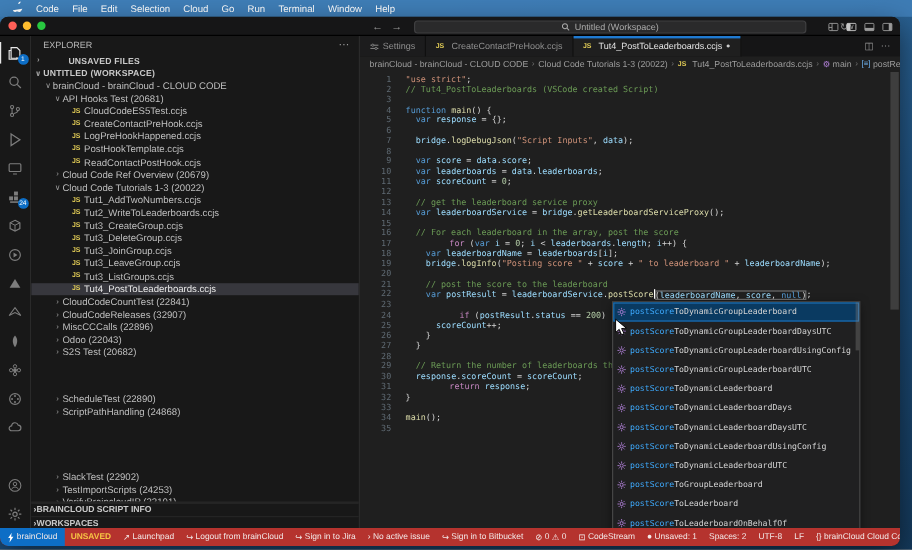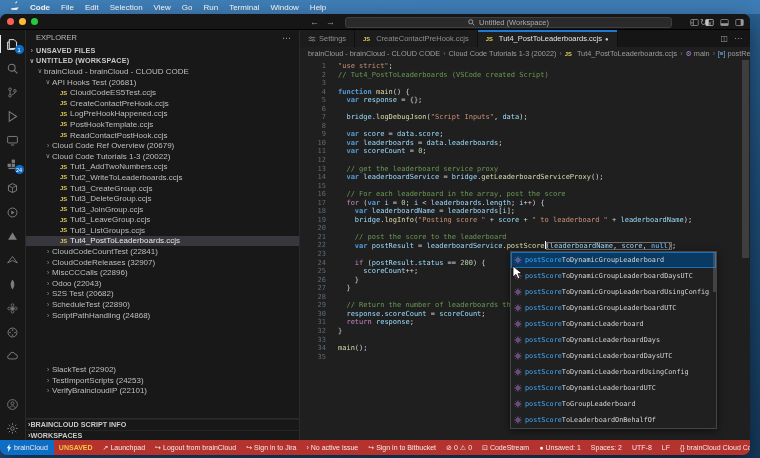--- a/index.html
+++ b/index.html
@@ -4,21 +4,21 @@
 <style>
   * { margin:0; padding:0; box-sizing:border-box; -webkit-font-smoothing:antialiased; }
   html,body { width:760px; height:458px; overflow:hidden; font-family:"Liberation Sans","DejaVu Sans",sans-serif; }
   .desktop { position:absolute; inset:0; width:760px; height:458px;
     background:linear-gradient(160deg,#3c7cb2 0%,#2d6698 30%,#1e4f7c 62%,#153a5c 100%); }
   
   .menubar { position:absolute; top:0; left:0; width:760px; height:14px;
     background:rgba(64,127,185,.92); display:flex; align-items:center; gap:11px;
     padding:0 10px; color:#fff; font-size:8px; }
   .menubar .mi { cursor:default; }
-  .menubar .mi.app { font-weight:bold; }
+  .menubar .mi.app { font-weight:normal; }
   .apple-logo svg { display:block; }
   
   .window { position:absolute; top:14px; left:0; width:750px; height:441px;
     background:#1f1f1f; border-radius:7px; box-shadow:0 8px 24px rgba(0,0,0,.5);
     display:flex; flex-direction:column; overflow:hidden; }
   
   .titlebar { height:16px; background:#161617; display:flex; align-items:center;
     position:relative; flex:none; border-bottom:1px solid #000; }
   .lights { display:flex; gap:5px; margin-left:7px; }
   .light { width:7px; height:7px; border-radius:50%; }
@@ -72,21 +72,21 @@
   .crumb { display:flex; align-items:center; gap:2px; cursor:pointer; }
   .crumb-sep { color:#6e6e6e; font-size:7px; }
   .crumb .sym-method { color:#b180d7; font-size:7px; }
   .crumb .sym-field { color:#75beff; font-size:6.5px; }
   
   .editor-wrap { flex:1; position:relative; overflow:hidden; font-family:"DejaVu Sans Mono","Liberation Mono",monospace; }
   .code { position:absolute; top:2px; left:0; right:0; }
   .code-line { display:flex; height:8.55px; line-height:8.55px; font-size:7px; white-space:pre; }
   .gutter { width:26px; text-align:right; color:#5f6a73; flex:none; padding-right:0; }
   .lcontent { padding-left:12px; }
-  .tok-kw { color:#569cd6;font-weight:bold; } .tok-ctrl { color:#c586c0; } .tok-str { color:#ce9178; }
+  .tok-kw { color:#569cd6; } .tok-ctrl { color:#c586c0;margin-left:28px; } .tok-str { color:#ce9178; }
   .tok-com { color:#6a9955; } .tok-fn { color:#dcdcaa; } .tok-vr { color:#9cdcfe; }
   .tok-num { color:#b5cea8; } .tok-op,.tok-pl { color:#d4d4d4; }
   .tok-box { outline:1px solid #6f6f6f; outline-offset:-1px; }
   .caret { display:inline-block; width:1px; height:7.5px; background:#ffffff; vertical-align:-1px; }
   .vscroll { position:absolute; right:1px; top:0; width:7px; height:198px; background:rgba(120,120,120,.35); }
   
   .suggest { position:absolute; left:210px; top:191px; width:207px; background:#202021;
     border:1px solid #454545; box-shadow:0 2px 8px rgba(0,0,0,.5); z-index:5; }
   .sug-row { height:16px; display:flex; align-items:center; gap:3px; font-size:6.8px;
     color:#d4d4d4; padding:0 3px; font-family:"DejaVu Sans Mono","Liberation Mono",monospace; cursor:pointer; }
@@ -115,21 +115,21 @@
     <span class="apple-logo">
         <svg width="9" height="10" viewBox="0 0 12 14">
           <path fill="#fff" d="M8.4 0c.1 1-.3 1.9-.9 2.6-.6.7-1.6 1.2-2.5 1.1-.1-.9.4-1.9 1-2.5C6.6.5 7.6 0 8.4 0zM11 10.4c-.4 1-.6 1.4-1.2 2.3-.8 1.2-1.9 2.7-3.2 2.7-1.2 0-1.6-.8-3.2-.8-1.6 0-2 .8-3.2.8C-1.1 15.4-2.1 14-2.9 12.8z" transform="translate(3 -1) scale(.8)"></path>
         </svg>
       </span>
     <span id="menu-items" style="display:flex;gap:11px;">
         <span class="mi app">Code</span>
         <span class="mi">File</span>
         <span class="mi">Edit</span>
         <span class="mi">Selection</span>
-        <span class="mi">View</span>
+        <span class="mi">Cloud</span>
         <span class="mi">Go</span>
         <span class="mi">Run</span>
         <span class="mi">Terminal</span>
         <span class="mi">Window</span>
         <span class="mi">Help</span>
       </span>
   </div>
 
   <div class="window">
 
@@ -314,21 +314,21 @@
             </span>
           </div>
         </div>
 
       <div class="sidebar">
         <div class="sb-header">
           <span>EXPLORER</span>
           <span class="dots">⋯</span>
         </div>
         <div class="tree" id="tree">
-            <div class="tree-row section" style="padding-left: 2px;">
+            <div class="tree-row section" style="padding-left: 2px; gap: 21px;">
               <span class="twisty">›</span>
               <span>UNSAVED FILES</span>
             </div>
             <div class="tree-row section" style="padding-left: 2px;">
               <span class="twisty">∨</span>
               <span>UNTITLED (WORKSPACE)</span>
             </div>
             <div class="tree-row" style="padding-left: 10px;">
               <span class="twisty">∨</span>
               <span>brainCloud - brainCloud - CLOUD CODE</span>
@@ -423,21 +423,21 @@
               <span>MiscCCCalls (22896)</span>
             </div>
             <div class="tree-row" style="padding-left: 18px;">
               <span class="twisty">›</span>
               <span>Odoo (22043)</span>
             </div>
             <div class="tree-row" style="padding-left: 18px;">
               <span class="twisty">›</span>
               <span>S2S Test (20682)</span>
             </div>
-            <div class="tree-row" style="padding-left: 18px;">
+            <div class="tree-row" style="padding-left: 18px; margin-top: 28px;">
               <span class="twisty">›</span>
               <span>ScheduleTest (22890)</span>
             </div>
             <div class="tree-row" style="padding-left: 18px;">
               <span class="twisty">›</span>
               <span>ScriptPathHandling (24868)</span>
             </div>
             <div class="tree-row" style="padding-left: 18px; margin-top: 44px;">
               <span class="twisty">›</span>
               <span>SlackTest (22902)</span>
@@ -649,20 +649,29 @@
                 </span>
                 <span><span class="sug-match">postScore</span><span>ToGroupLeaderboard</span></span>
               </div>
               <div class="sug-row">
                 <span class="sug-icon" style="display: flex;">
                   <svg width="8" height="8" viewBox="0 0 12 12">
                     <circle cx="6" cy="6" r="2" fill="none" stroke="#b180d7" stroke-width="1.2"></circle>
                     <path d="M6 .8v2M6 9.2v2M.8 6h2M9.2 6h2M2.3 2.3l1.4 1.4M8.3 8.3l1.4 1.4M9.7 2.3L8.3 3.7M3.7 8.3L2.3 9.7" stroke="#b180d7" stroke-width="1.1"></path>
                   </svg>
                 </span>
+                <span><span class="sug-match">postScore</span><span>ToLeaderboard</span></span>
+              </div>
+              <div class="sug-row">
+                <span class="sug-icon" style="display: flex;">
+                  <svg width="8" height="8" viewBox="0 0 12 12">
+                    <circle cx="6" cy="6" r="2" fill="none" stroke="#b180d7" stroke-width="1.2"></circle>
+                    <path d="M6 .8v2M6 9.2v2M.8 6h2M9.2 6h2M2.3 2.3l1.4 1.4M8.3 8.3l1.4 1.4M9.7 2.3L8.3 3.7M3.7 8.3L2.3 9.7" stroke="#b180d7" stroke-width="1.1"></path>
+                  </svg>
+                </span>
                 <span><span class="sug-match">postScore</span><span>ToLeaderboardOnBehalfOf</span></span>
               </div>
             </div>
         </div>
       </div>
     </div>
 
     <div class="statusbar">
       <div class="sb-left" id="sb-left">
           <div class="status-item remote">

